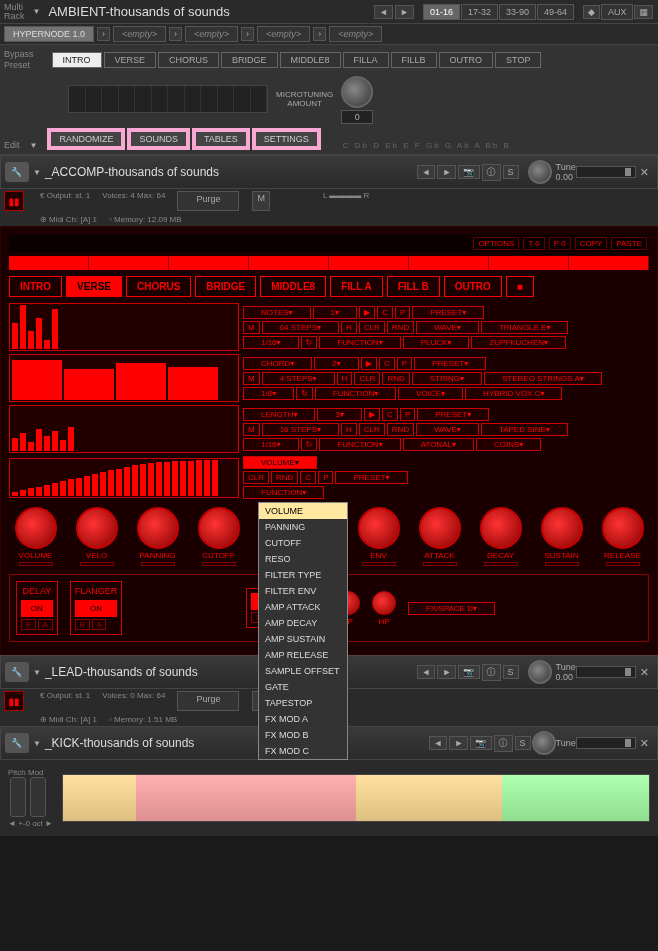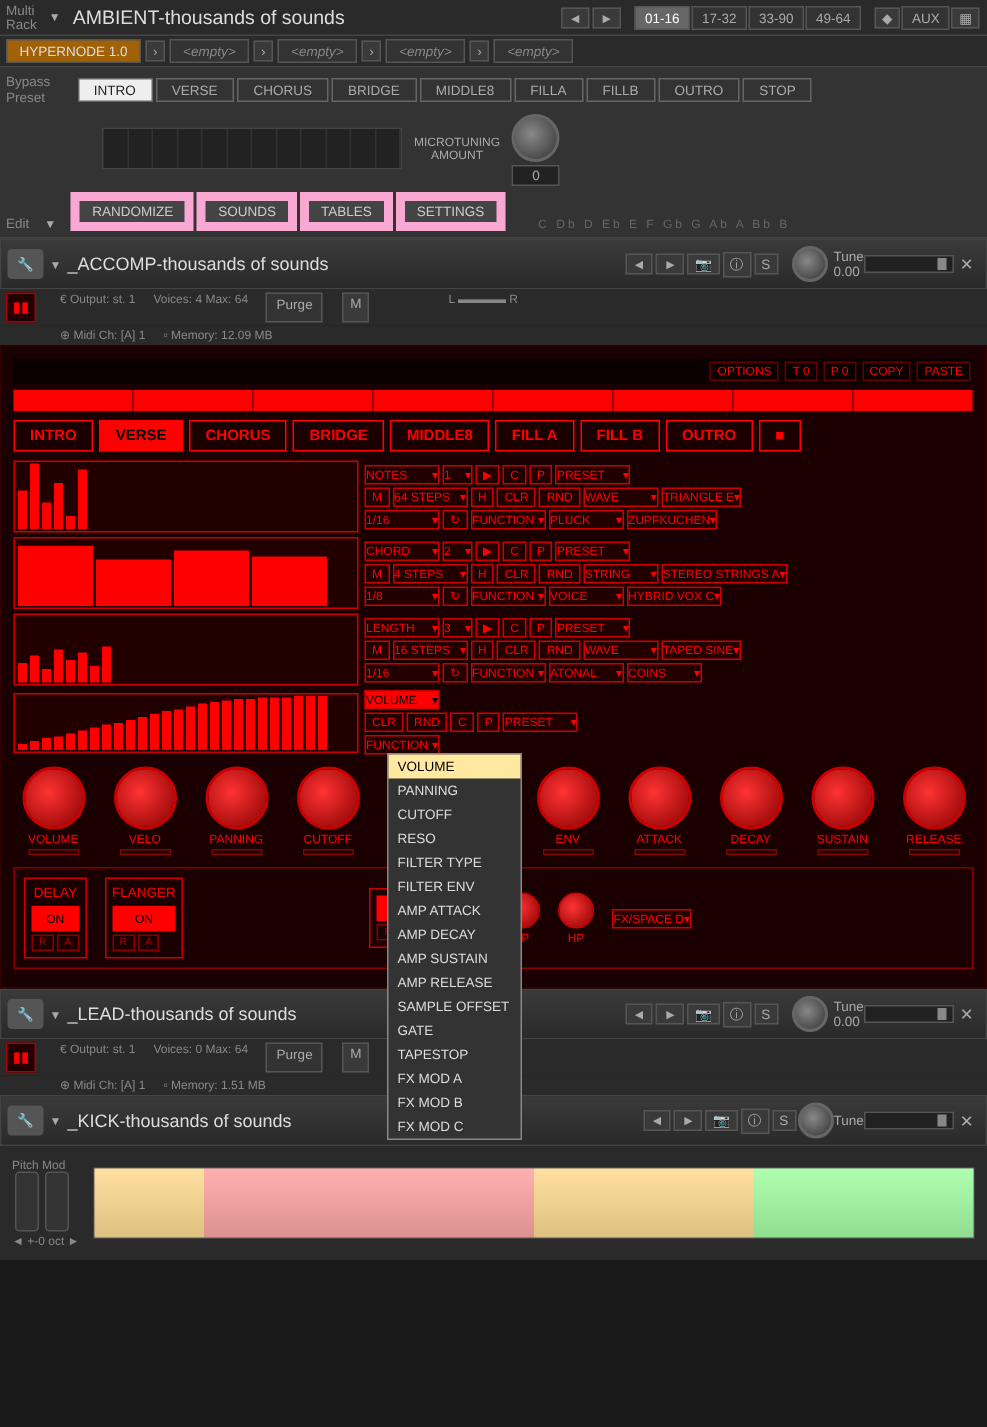--- a/index.html
+++ b/index.html
@@ -7,59 +7,59 @@
 .top-bar{background:#2a2a2a;display:flex;align-items:center;padding:2px 4px;border-bottom:1px solid #444}
 .multi-rack{color:#888;font-size:9px;line-height:1;margin-right:8px}
 .title-main{color:#ddd;font-size:13px;flex:1;padding:2px 8px}
 .nav-btn{background:#3a3a3a;border:1px solid #555;color:#aaa;padding:1px 4px;margin:0 1px;font-size:9px}
 .page-btns{display:flex;gap:1px;margin:0 8px}
 .page-btn{background:#333;border:1px solid #555;color:#aaa;padding:2px 6px;font-size:9px}
 .page-btn.active{background:#666;color:#fff}
 .aux-btn{background:#333;border:1px solid #555;color:#aaa;padding:2px 6px;font-size:9px}
 .tab-row{background:#2a2a2a;display:flex;align-items:center;padding:2px 4px;gap:2px;border-bottom:1px solid #444}
 .tab{background:#333;border:1px solid #555;color:#888;padding:2px 8px;font-size:9px;font-style:italic}
-.tab.active{background:#a16207;color:#ddd;font-style:normal}
+.tab.active{background:#737373;color:#ddd;font-style:normal}
 .hypernode-section{background:#333;padding:4px;border-bottom:1px solid #444}
 .section-btns{display:flex;gap:2px;margin-bottom:4px;align-items:center}
 .section-label{color:#888;font-size:9px;margin-right:8px}
 .sect-btn{background:#333;border:1px solid #666;color:#aaa;padding:2px 10px;font-size:9px}
 .sect-btn.active{background:#eee;color:#222}
 .hypernode-info{display:flex;align-items:center;gap:8px}
 .info-text{color:#888;font-size:8px;line-height:1.2}
 .waveform-box{background:#222;border:1px solid #444;width:200px;height:28px;display:flex}
 .wave-cell{flex:1;border-right:1px solid #333}
 .microtune{color:#aaa;font-size:8px;text-align:center}
 .amount-knob{width:32px;height:32px;border-radius:50%;background:radial-gradient(circle at 40% 40%,#888,#333);border:2px solid #666;margin:2px auto}
 .amount-val{background:#222;border:1px solid #555;color:#aaa;padding:1px 8px;font-size:9px;text-align:center}
 .tool-row{display:flex;gap:2px;align-items:flex-end}
-.tool-btn{background:#444;border:6px solid #f9a8d4;color:#ccc;padding:2px 8px;font-size:9px}
+.tool-btn{background:#444;border:4px solid #f9a8d4;color:#ccc;padding:2px 8px;font-size:9px}
 .note-labels{color:#666;font-size:8px;display:flex;gap:6px}
 .instrument-header{background:linear-gradient(#3a3a3a,#2a2a2a);display:flex;align-items:center;padding:4px;border:1px solid #444}
 .wrench-icon{width:24px;height:20px;background:#555;border-radius:3px;margin-right:4px;display:flex;align-items:center;justify-content:center}
 .inst-title{color:#ddd;font-size:12px;flex:1;padding:0 4px}
-.purge-btn{background:#333;border:1px solid #555;color:#aaa;padding:2px 6px;font-size:9px}
+.purge-btn{background:#333;border:1px solid #555;color:#aaa;padding:2px 18px;font-size:9px}
 .tune-section{display:flex;align-items:center;gap:4px;margin-left:8px}
 .tune-knob{width:24px;height:24px;border-radius:50%;background:radial-gradient(circle at 40% 40%,#888,#333);border:2px solid #666}
 .tune-val{color:#aaa;font-size:9px}
 .vol-slider{width:60px;height:12px;background:#222;border:1px solid #555;position:relative}
 .vol-handle{position:absolute;right:4px;top:1px;width:6px;height:8px;background:#888}
 .main-panel{background:#1a0000;padding:8px;border:1px solid #330000}
 .options-bar{display:flex;justify-content:flex-end;gap:4px;padding:2px;background:#0a0000}
 .opt-btn{color:#f00;font-size:8px;border:1px solid #600;padding:1px 4px}
 .red-bar{background:#f00;height:14px;margin:4px 0;display:flex}
 .red-bar-seg{flex:1;border-right:1px solid #800}
 .section-tabs{display:flex;gap:4px;margin:6px 0}
 .red-tab{border:1px solid #f00;color:#f00;padding:4px 10px;font-size:10px;font-weight:bold}
 .red-tab.active{background:#f00;color:#000}
 .seq-row{display:flex;gap:4px;margin:3px 0;align-items:center}
 .seq-display{width:230px;height:48px;border:1px solid #c00;background:#200;display:flex;align-items:flex-end;padding:1px}
 .seq-bar{width:6px;background:#f00;margin:0 1px}
 .param-group{display:flex;flex-direction:column;gap:2px}
 .param-row{display:flex;gap:2px}
-.red-select{border:1px solid #c00;color:#f00;background:#200;padding:1px 0;font-size:8px;min-width:50px;display:flex;justify-content:space-between}
+.red-select{border:1px solid #c00;color:#f00;background:#200;padding:1px 17px;font-size:8px;min-width:50px;display:flex;justify-content:space-between}
 .red-select.sm{min-width:20px}
 .red-btn{border:1px solid #c00;color:#f00;background:#200;padding:1px 4px;font-size:8px}
 .edit-label{color:#f00;font-size:9px;margin:4px 0}
 .dropdown-open{position:absolute;background:#333;border:1px solid #888;z-index:100;left:258px;top:502px;width:90px}
 .dropdown-item{color:#ddd;padding:3px 6px;font-size:9px;cursor:pointer}
 .dropdown-item.sel{background:#ffe8a0;color:#000}
 .knob-row{display:flex;gap:8px;margin:8px 0;justify-content:space-around}
 .knob-unit{text-align:center}
 .big-knob{width:42px;height:42px;border-radius:50%;background:radial-gradient(circle at 40% 40%,#f33,#800);border:2px solid #c00;margin:0 auto}
 .knob-label{color:#f00;font-size:8px;margin-top:2px}

